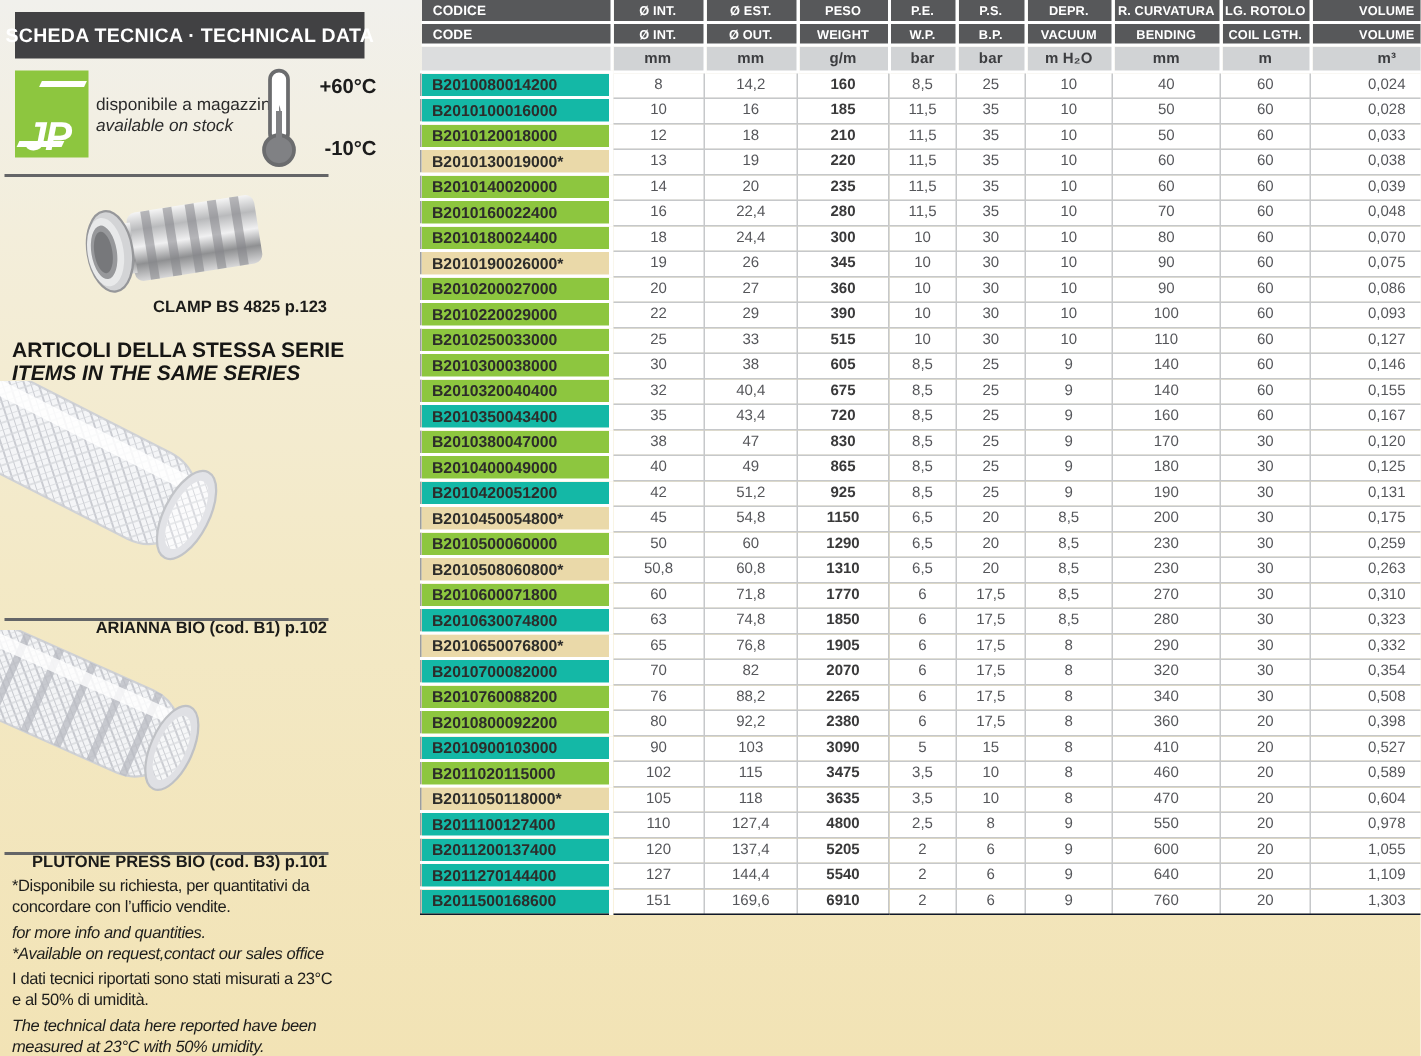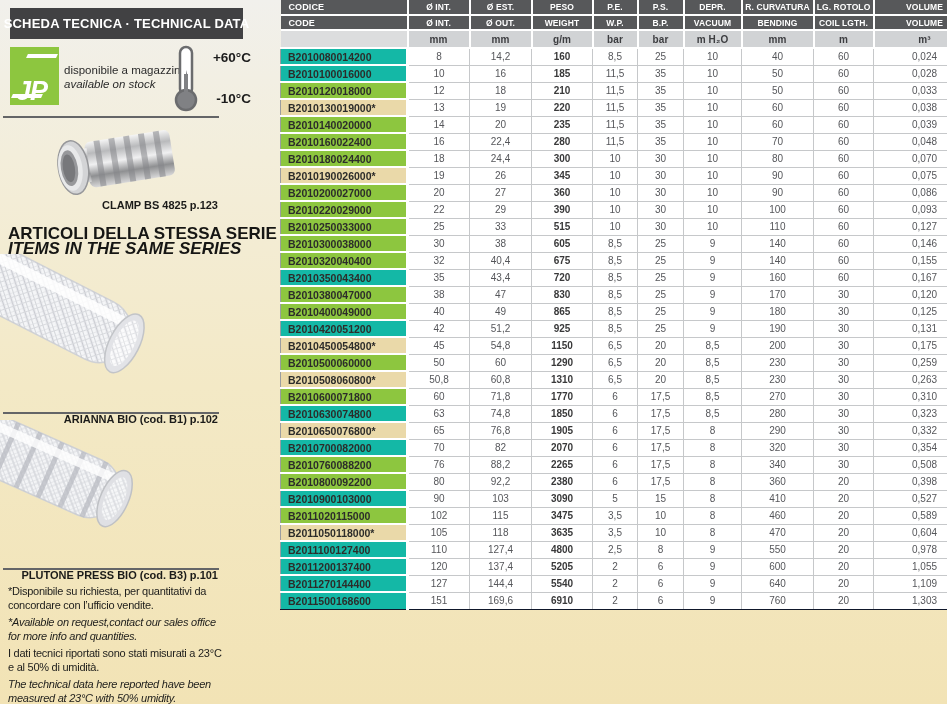--- a/index.html
+++ b/index.html
@@ -34,21 +34,21 @@
   .temp-max { position:absolute; right:4px; top:8px; font-weight:bold; font-size:13.5px; color:#1c1c1c; }
   .temp-min { position:absolute; right:4px; bottom:10px; font-weight:bold; font-size:13.5px; color:#1c1c1c; }
   .divider { position:absolute; left:3px; width:216px; border-top:2px solid #646567; }
   .d1 { top:116px; } .d2 { top:412px; } .d3 { top:568px; }
   .photo { position:absolute; }
   .clamp-photo { left:35px; top:122px; }
   .arianna-photo { left:0px; top:254px; }
   .plutone-photo { left:0px; top:420px; }
   .caption { position:absolute; right:30px; font-weight:bold; font-size:11px; color:#1b1b19; white-space:nowrap; }
   .cap-clamp { top:199px; } .cap-arianna { top:413px; } .cap-plutone { top:549px;margin-top:20px; }
-  .series-title { position:absolute; left:8px; top:226px; font-weight:bold; font-size:17px; color:#161614; line-height:15px; white-space:nowrap; }
+  .series-title { position:absolute; left:8px; top:226px; font-weight:bold; font-size:14px; color:#161614; line-height:15px; white-space:nowrap; }
   .series-title .en { font-style:italic; }
   .notes { position:absolute; left:8px; top:585px; width:238px; font-size:11px; letter-spacing:-.25px; color:#1d1d1b; }
   .notes p { margin-bottom:4px; line-height:13.5px; }
   .notes p.italic { font-style:italic; }
   .notes .line { display:block; white-space:nowrap; }
   
   .table-area { position:absolute; left:248px; top:0; width:695px;padding-left:32px; }
   table { border-collapse:collapse; table-layout:fixed; width:695px; }
   th, td { overflow:hidden; white-space:nowrap; }
   thead th {
@@ -187,22 +187,22 @@
   <div class="caption cap-plutone">PLUTONE PRESS BIO (cod. B3) p.101</div>
 
   <div class="divider d3"></div>
 
   <div class="notes">
     <p>
       <span class="line">*Disponibile su richiesta, per quantitativi da</span>
       <span class="line">concordare con l’ufficio vendite.</span>
     </p>
     <p class="italic">
+      <span class="line">for more info and quantities.</span>
       <span class="line">*Available on request,contact our sales office</span>
-      <span class="line">for more info and quantities.</span>
     </p>
     <p>
       <span class="line">I dati tecnici riportati sono stati misurati a 23°C</span>
       <span class="line">e al 50% di umidità.</span>
     </p>
     <p class="italic">
       <span class="line">The technical data here reported have been</span>
       <span class="line">measured at 23°C with 50% umidity.</span>
     </p>
   </div>

